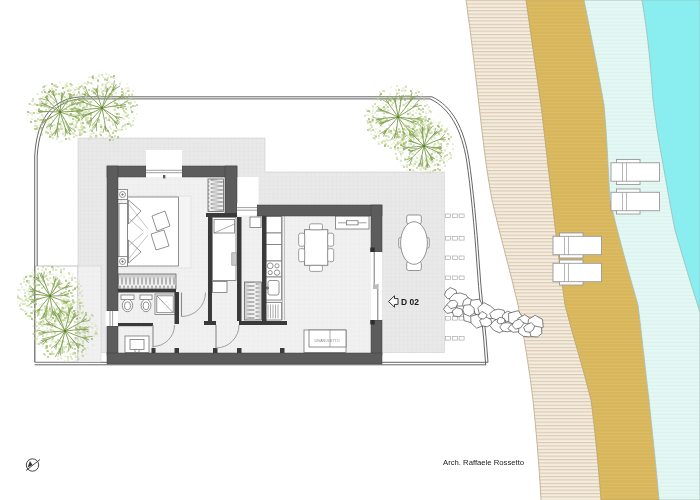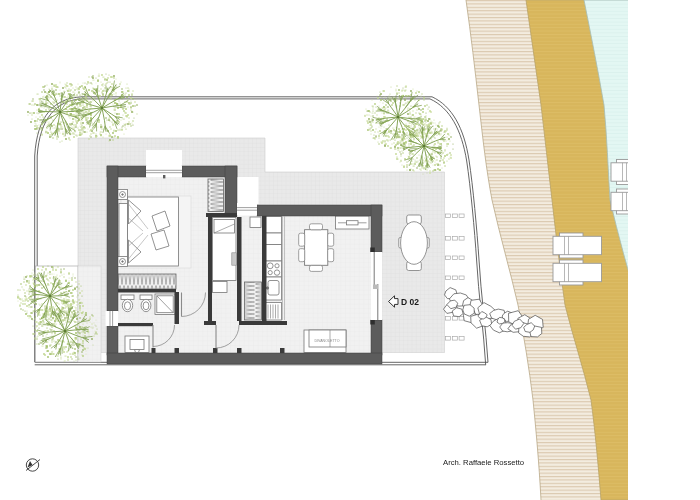--- a/index.html
+++ b/index.html
@@ -1,16 +1,16 @@
 <!DOCTYPE html>
 <html><head>
 <meta charset="utf-8">
 <style>
 html,body{margin:0;padding:0;background:#ffffff;font-family:"Liberation Sans",sans-serif;}
-#page{width:628px;height:500px;position:relative;overflow:hidden;}
+#page{width:700px;height:500px;position:relative;overflow:hidden;}
 </style>
 </head>
 <body>
 <div id="page">
 <svg width="700" height="500" viewBox="0 0 700 500" xmlns="http://www.w3.org/2000/svg">
 <defs>
 <pattern id="floor" width="4.6" height="4.6" patternUnits="userSpaceOnUse">
   <rect width="4.6" height="4.6" fill="#f1f1f1"></rect>
   <path d="M0,0 H4.6 M0,0 V4.6" stroke="#e6e6e6" stroke-width="0.6" fill="none"></path>
 </pattern>

